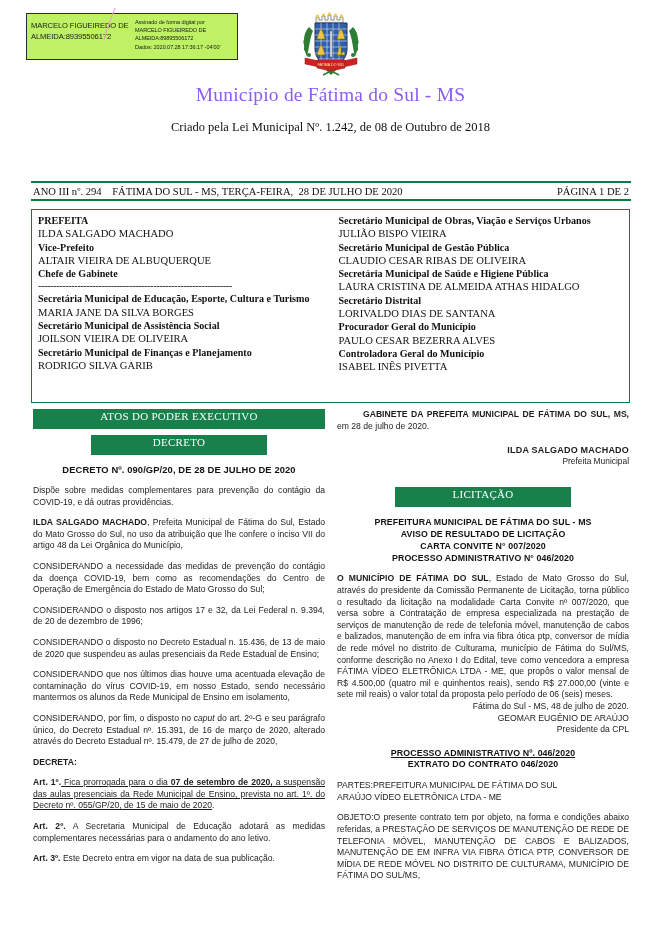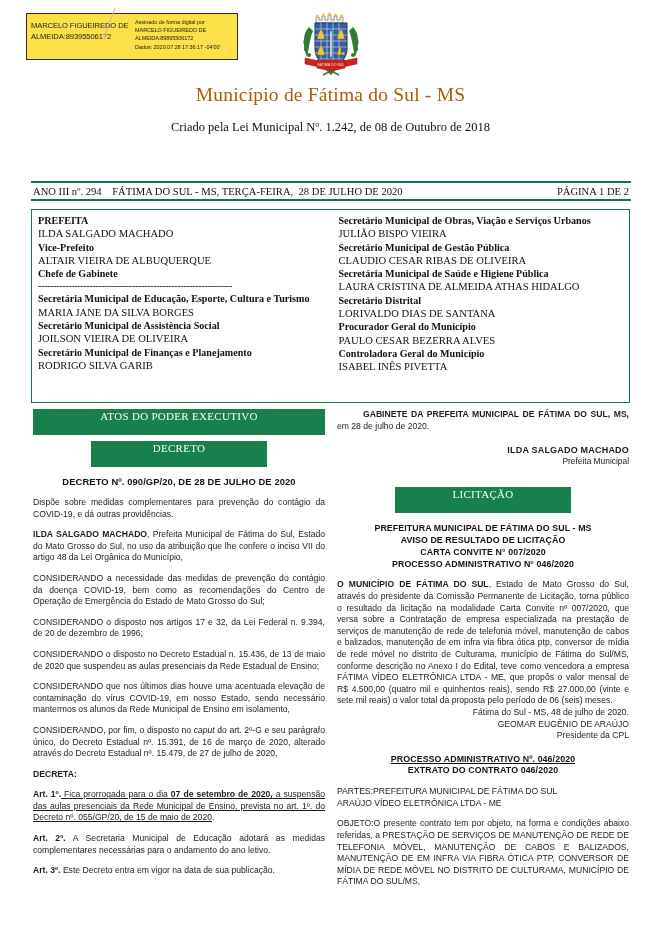--- a/index.html
+++ b/index.html
@@ -20,21 +20,21 @@
   .sig-box {
     position: absolute;
     left: 26px;
     top: 13px;
     width: 212px;
     height: 47px;
     border: 1px solid #2b2b2b;
     box-sizing: border-box;
     display: flex;
     align-items: stretch;
-    background: #fde047;
+    background: #bef264;
     overflow: hidden;
   }
   .sig-left {
     width: 104px;
     padding: 7px 2px 0 4px;
     box-sizing: border-box;
     font-family: "Liberation Sans", sans-serif;
     font-size: 7.6px;
     line-height: 10.5px;
     color: #1a1a1a;
@@ -82,21 +82,21 @@
     line-height: 52px;
     letter-spacing: 1.5px;
     color: #111;
     font-weight: normal;
     margin: 0;
   }
   .dj-sub {
     font-family: "Liberation Serif", serif;
     font-size: 19.5px;
     line-height: 22px;
-    color: #a16207;
+    color: #8b5cf6;
     margin: 0;
     letter-spacing: 0.2px;
   }
   .dj-law {
     font-family: "Liberation Serif", serif;
     font-size: 12.5px;
     line-height: 17px;
     color: #111;
     margin: 13px 0 16px 0;
   }
@@ -172,21 +172,21 @@
   .col-right { left: 337px; }
 
   .green-band {
     background: #17804b;
     color: #ffffff;
     text-align: center;
     font-family: "Liberation Serif", serif;
     font-size: 11px;
     line-height: 14px;
     letter-spacing: 0.3px;
-    height: 26px;
+    height: 20px;
   }
   .green-band.narrow {
     width: 176px;
     margin: 0 auto;
   }
 
   .dec-title {
     font-family: "Liberation Sans", sans-serif;
     font-weight: bold;
     font-size: 9.4px;

